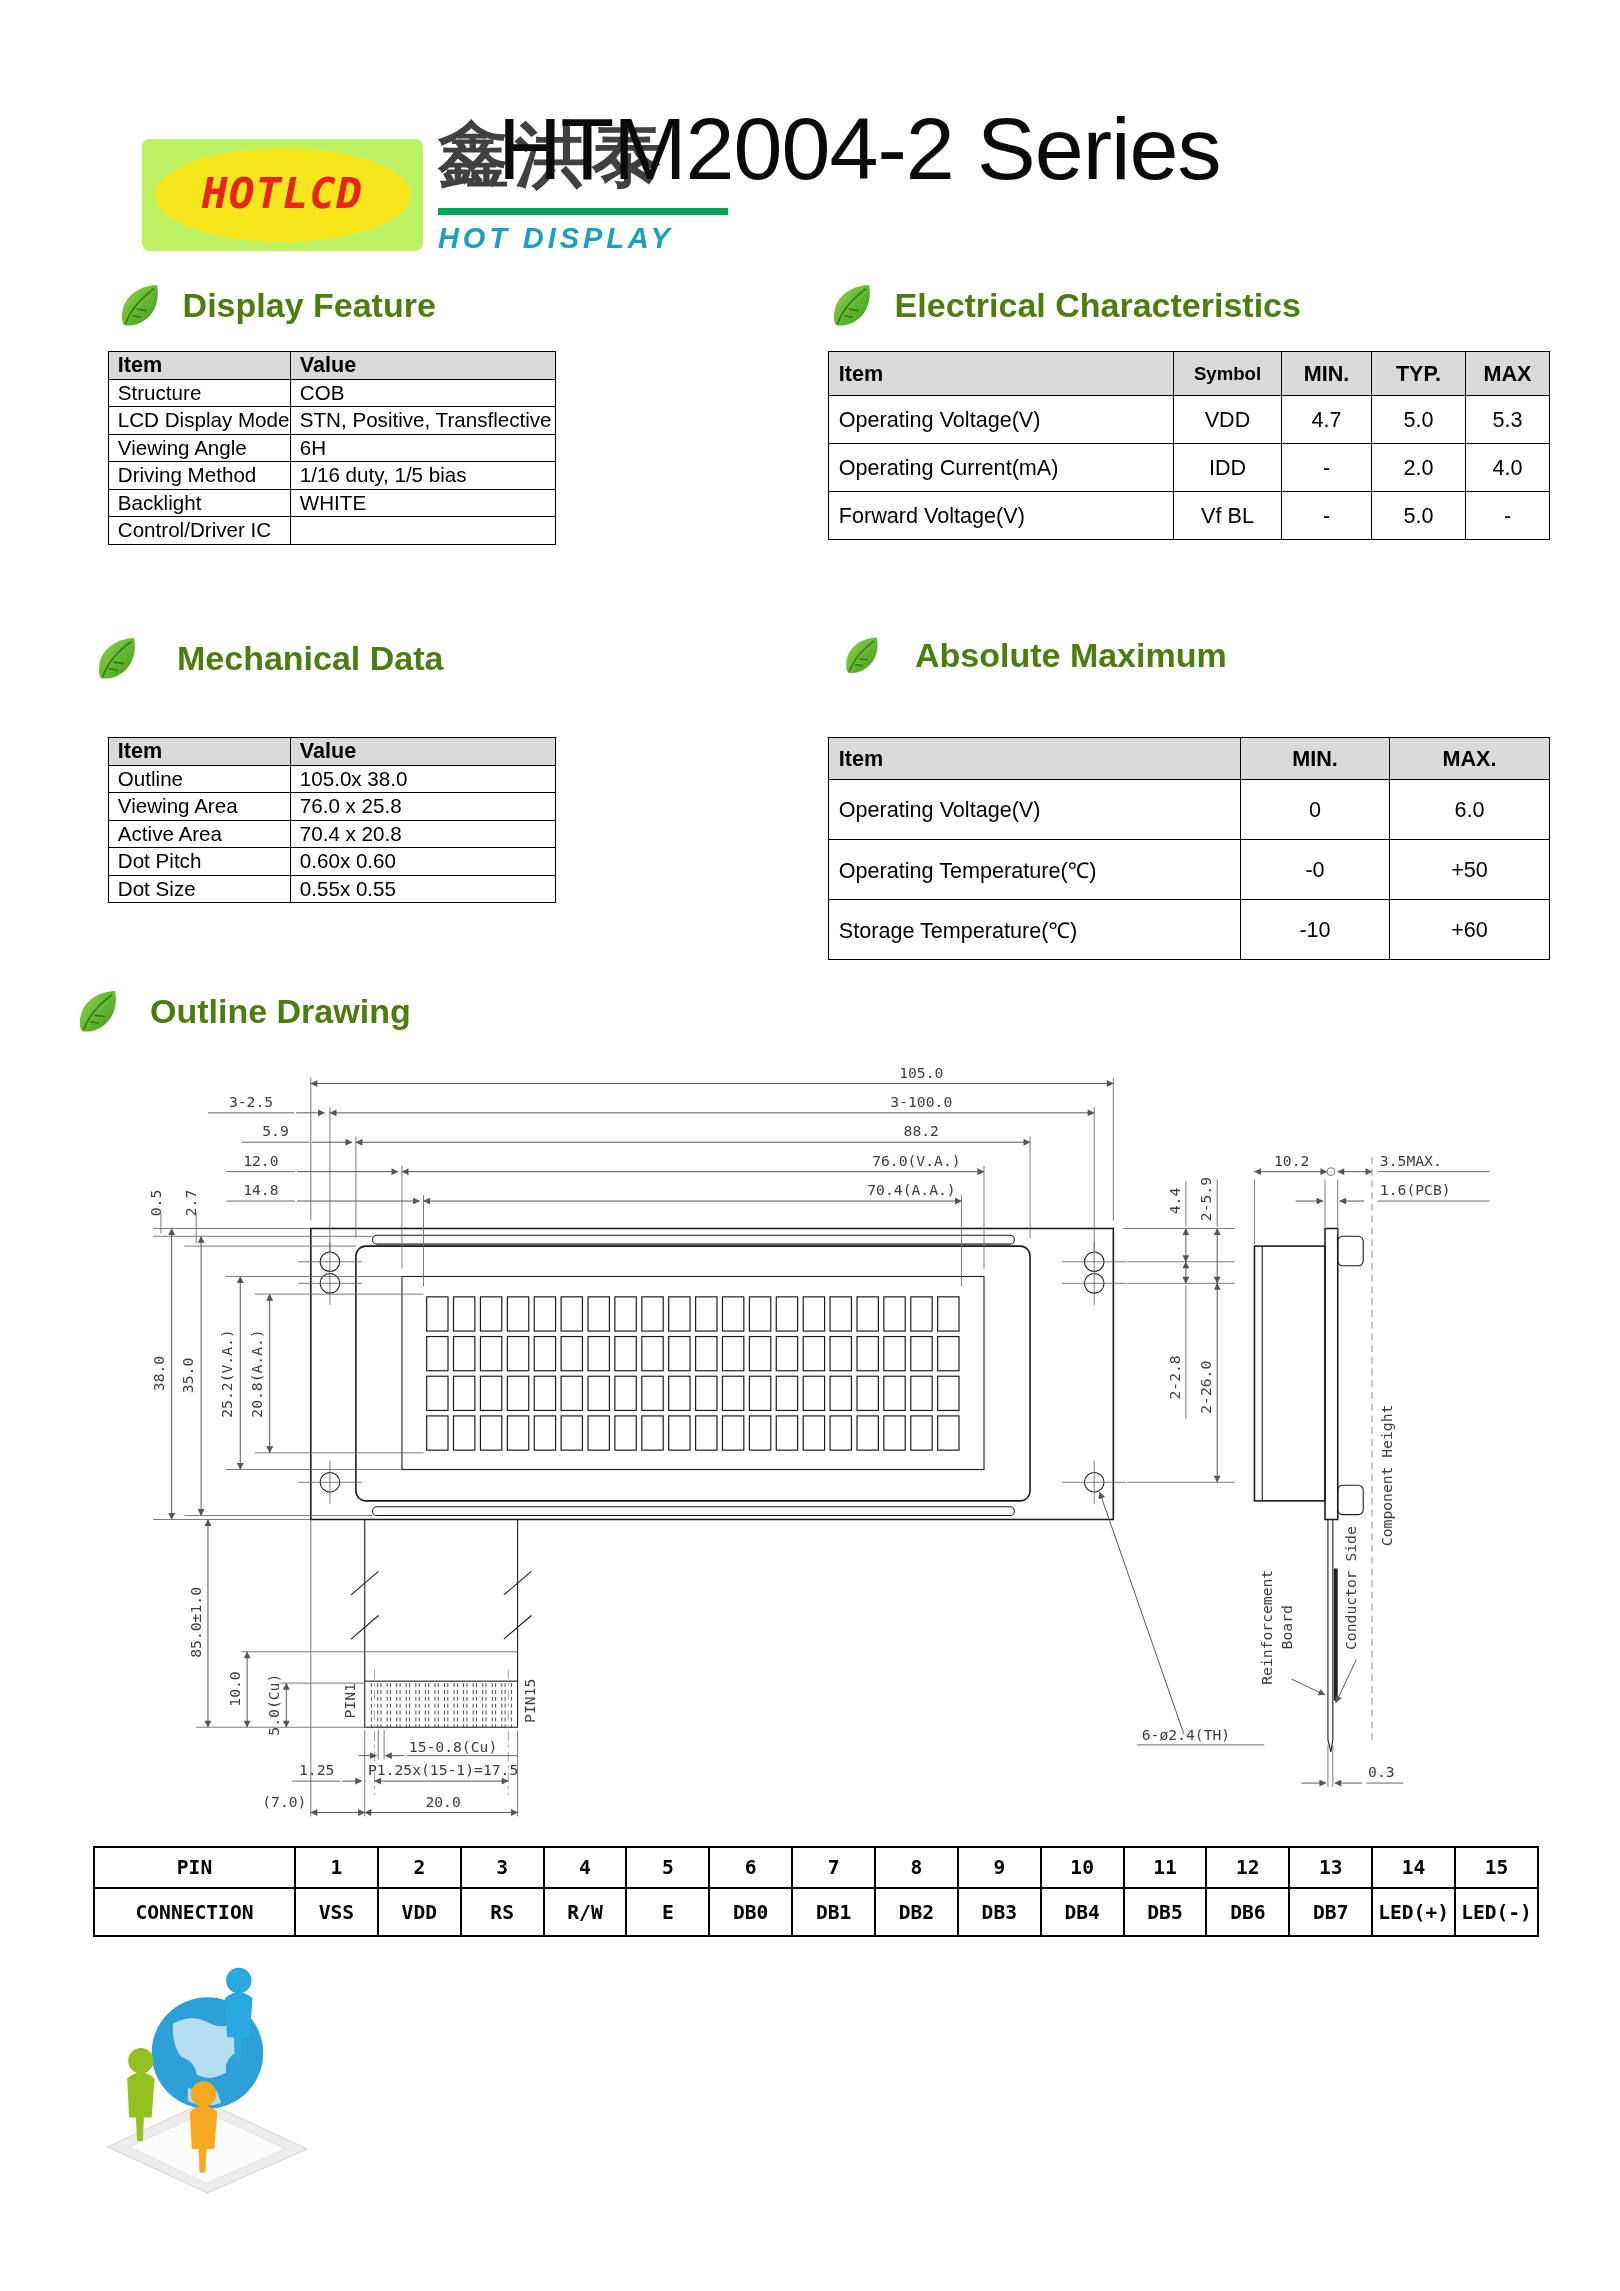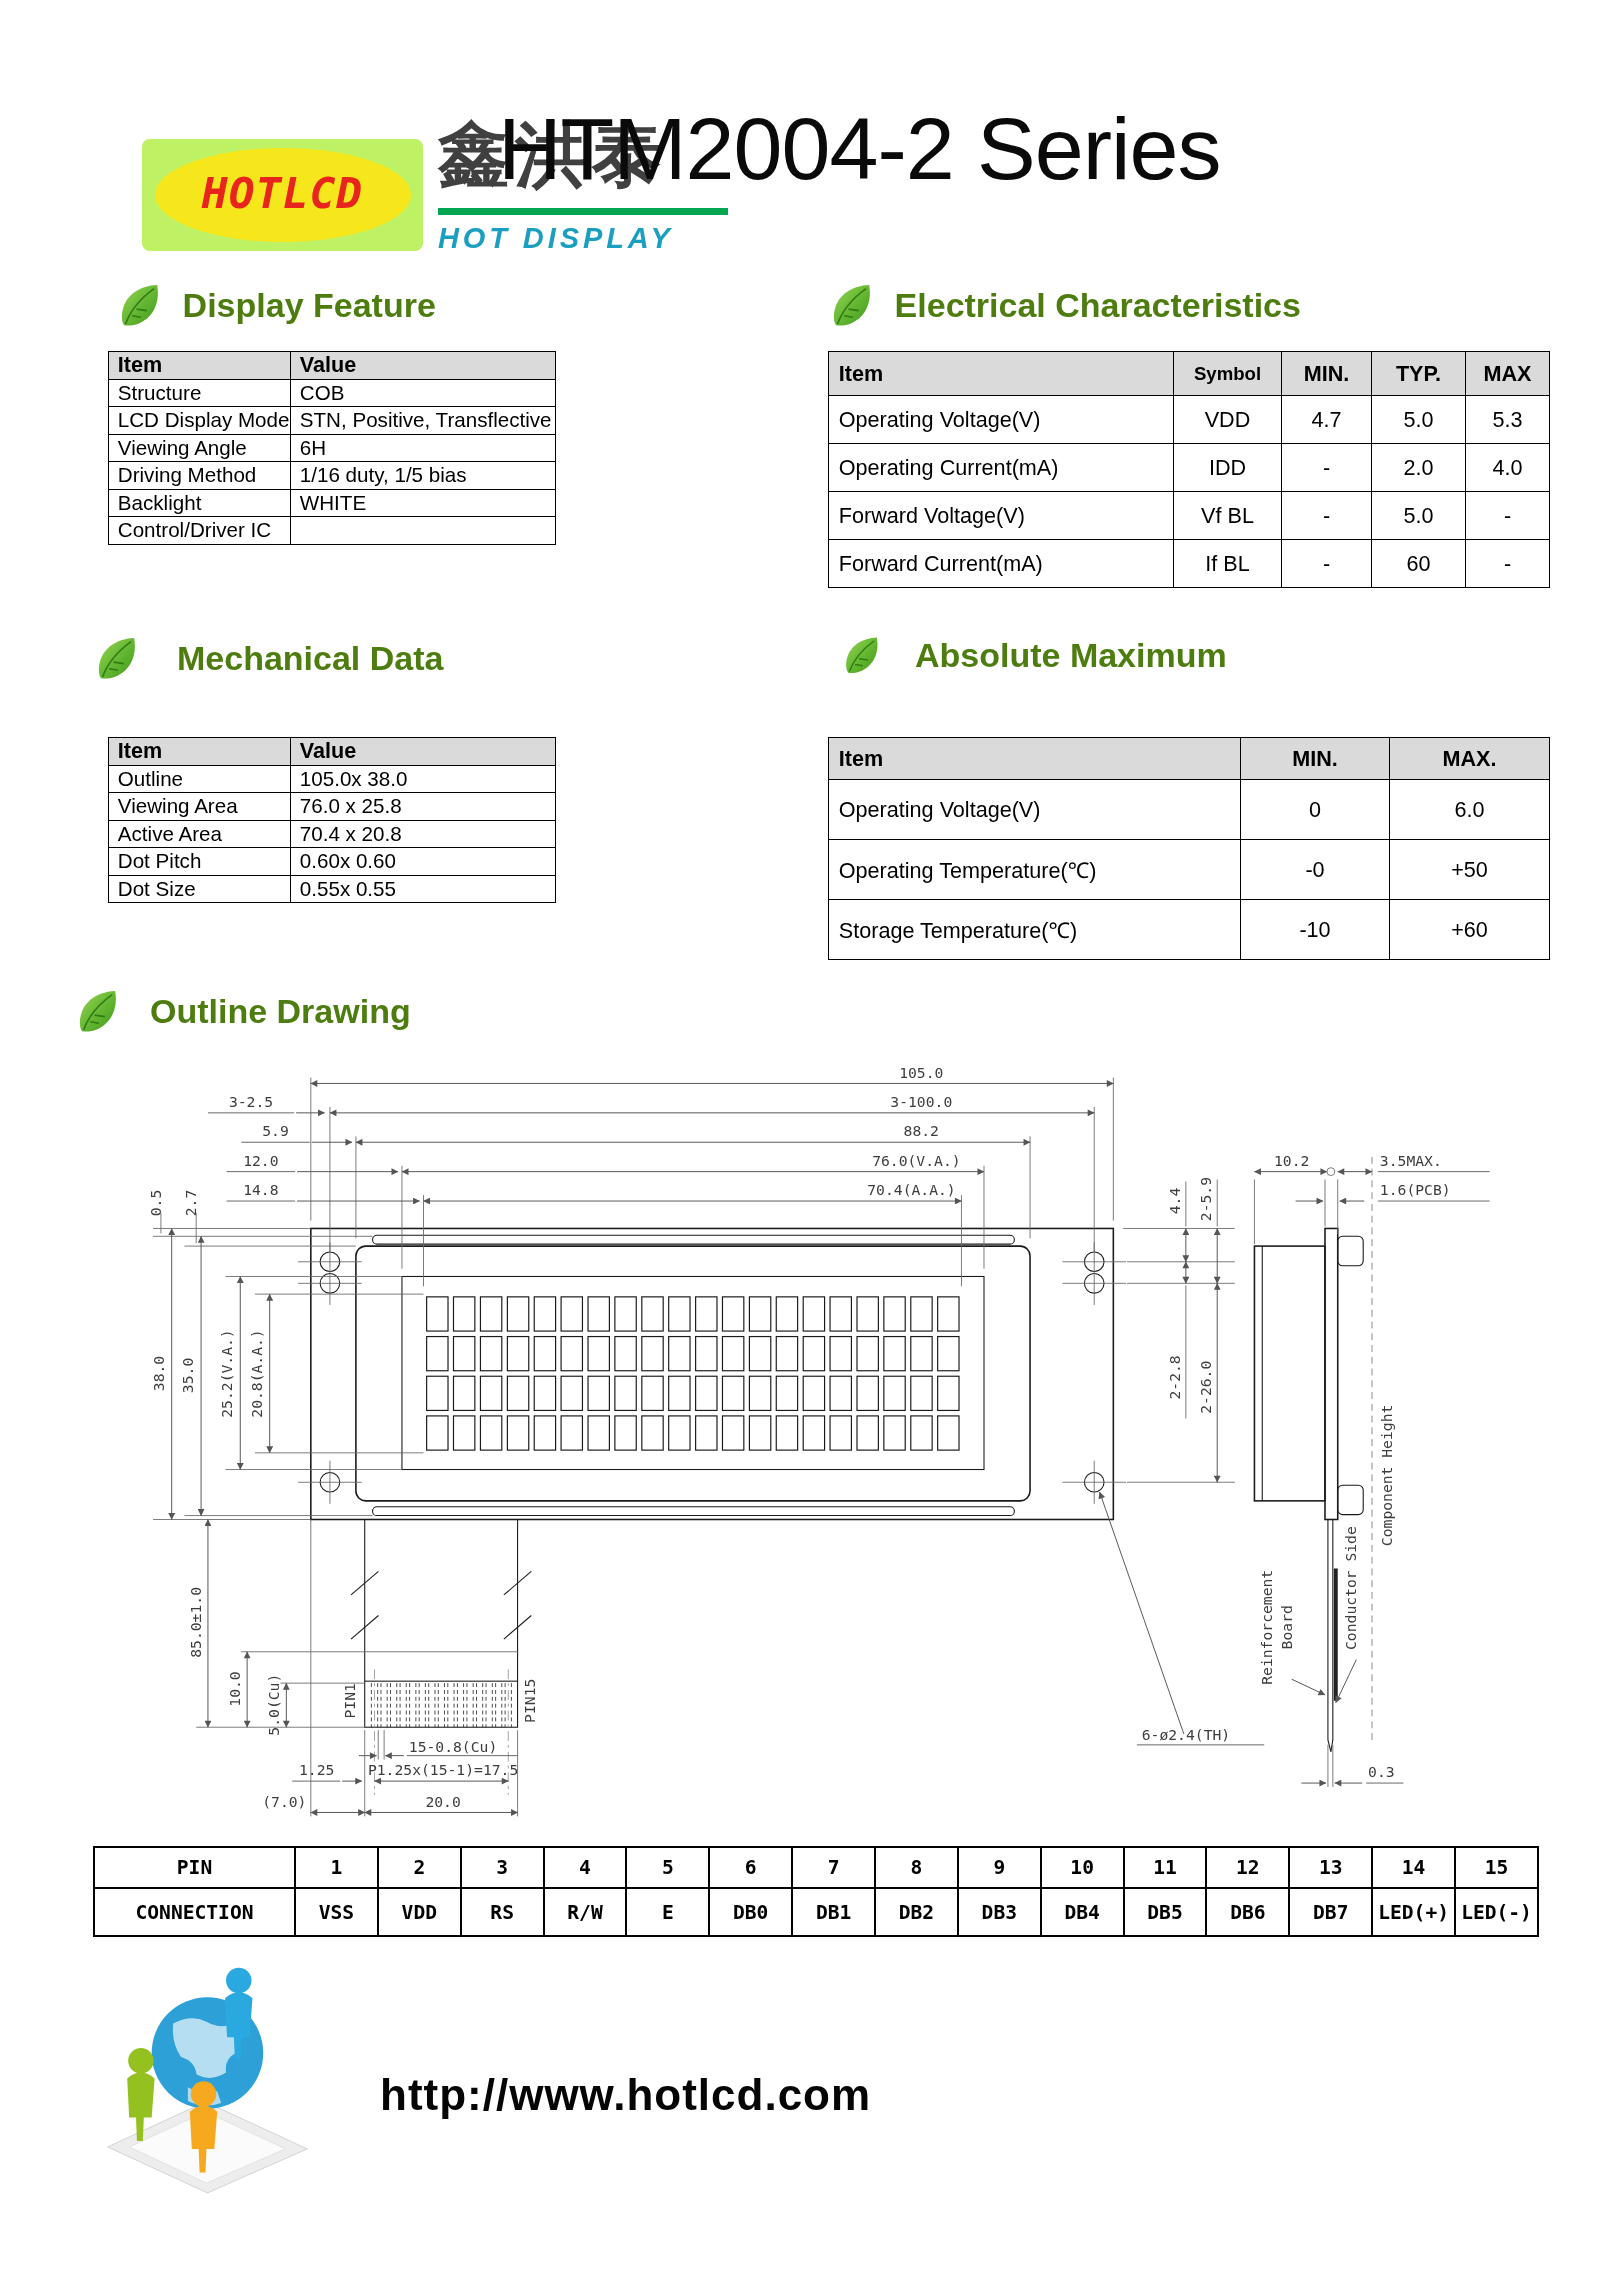--- a/index.html
+++ b/index.html
@@ -186,27 +186,20 @@
             <td>IDD</td>
             <td>-</td>
             <td>2.0</td>
             <td>4.0</td>
           </tr>
       <tr>
             <td>Forward Voltage(V)</td>
             <td>Vf BL</td>
             <td>-</td>
             <td>5.0</td>
-            <td>-</td>
-          </tr>
-      <tr>
-            <td>Forward Current(mA)</td>
-            <td>If BL</td>
-            <td>-</td>
-            <td>60</td>
             <td>-</td>
           </tr>
     </tbody>
       </table>
   </div>
 
   <div class="tbl" style="left:108px;top:737px;width:448px">
     <table class="t1">
       <colgroup>
           <col style="width:182px">
@@ -661,16 +654,15 @@
     </g>
     <g fill="#94c11f">
       <circle cx="52" cy="108" r="13"></circle>
       <path d="M38 126 q14 -12 28 0 l-3 40 h-8 l-1 24 h-6 l-1 -24 h-7 z"></path>
     </g>
     <g fill="#f6a91e">
       <circle cx="116" cy="142" r="13"></circle>
       <path d="M102 160 q14 -12 28 0 l-3 38 h-8 l-1 24 h-6 l-1 -24 h-7 z"></path>
     </g>
   </svg>
-  <div id="site-url">http://www.hotlcd.com</div>
 
 </div>
 
 
 </body></html>

